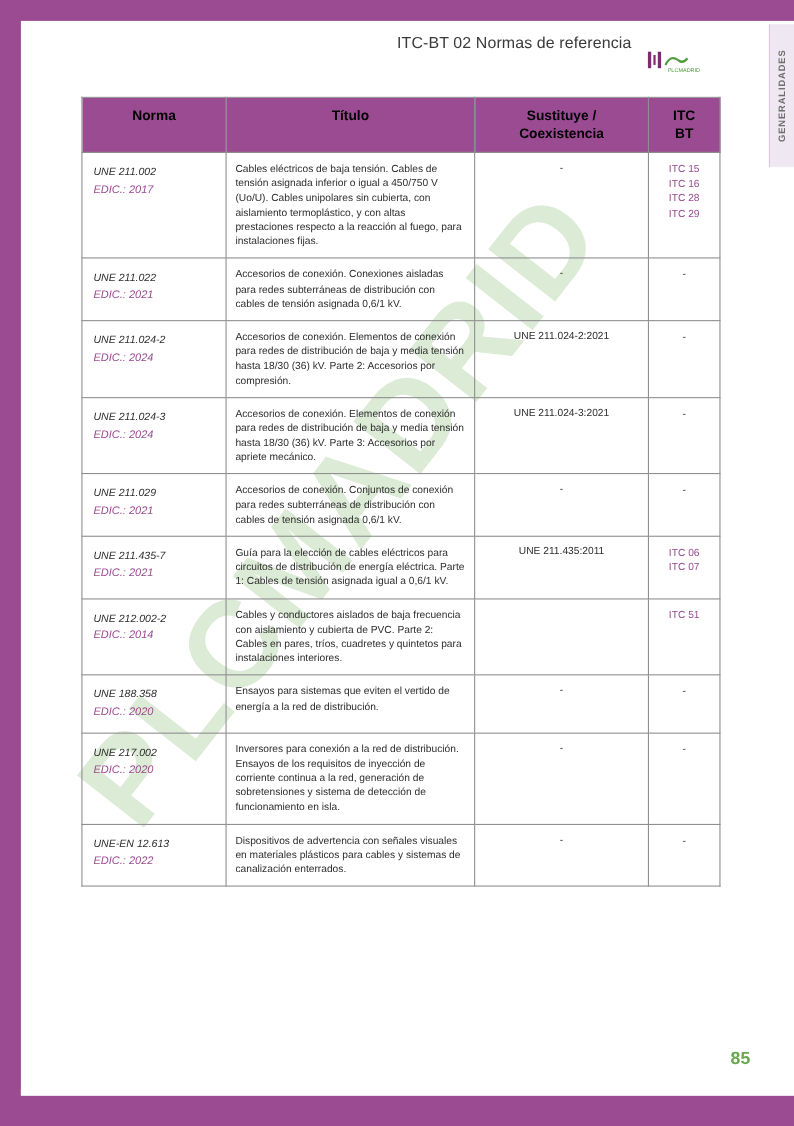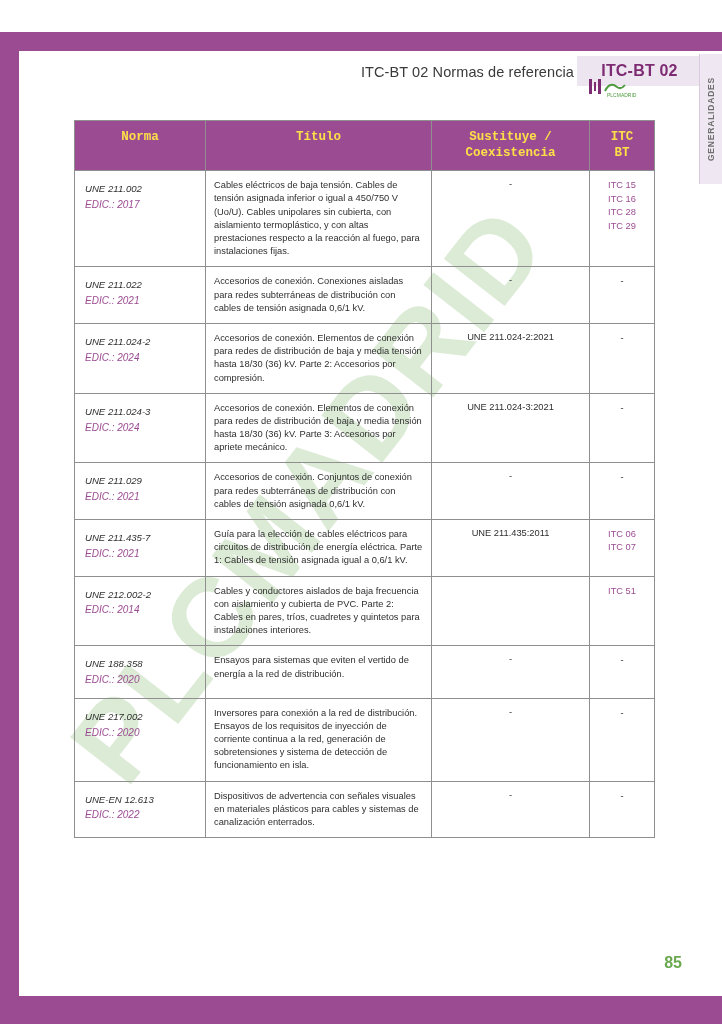--- a/index.html
+++ b/index.html
@@ -13,21 +13,20 @@
     font-family: "Liberation Sans", sans-serif;
     position: relative;
     overflow: hidden;
   }
 
   
   .page {
     position: absolute;
     inset: 0;
     background: #ffffff;
-    margin-top: 32px;
   }
   .band-left {
     position: absolute;
     left: 0; top: 0;
     width: 19px; height: 1024px;
     background: #9b4b92;
   }
   .band-top {
     position: absolute;
     left: 0; top: 0;
@@ -148,29 +147,28 @@
     border-collapse: collapse;
     width: 580px;
     table-layout: fixed;
   }
   table.norms th, table.norms td {
     border: 1px solid #8f8f8f;
     vertical-align: top;
   }
   thead th {
     background: #9b4b92;
-    color: #fde047;
+    color: #000000;
     font-size: 12.5px;
     font-weight: bold;
     text-align: center;
     vertical-align: middle;
     padding: 9px 4px;
     line-height: 1.25;
     border-color: #8f8f8f;
-    font-family: Liberation Mono, monospace;
   }
   col.c1 { width: 131px; }
   col.c2 { width: 226px; }
   col.c3 { width: 158px; }
   col.c4 { width: 65px; }
 
   td.norma {
     padding: 11px 0 10px 10px;
     font-size: 9.6px;
     color: #2e2e2e;
@@ -222,23 +220,20 @@
 
 <div class="page">
 
   <div class="band-left"></div>
   <div class="band-top"></div>
   <div class="band-bottom"></div>
   <div class="band-bottom-inner"></div>
 
   <div class="header">
     <div class="header-title">ITC-BT 02 Normas de referencia</div>
-    <div class="header-code-box">
-      <span class="header-code">ITC-BT 02</span>
-    </div>
   </div>
 
   <div class="side-tab">
     <span>GENERALIDADES</span>
   </div>
 
   <div class="logo">
     <svg width="80" height="22" viewBox="0 0 80 22" xmlns="http://www.w3.org/2000/svg">
       <rect x="2" y="2" width="3" height="15" fill="#7d2b72"></rect>
       <rect x="7" y="5" width="2" height="9" fill="#7d2b72"></rect>

